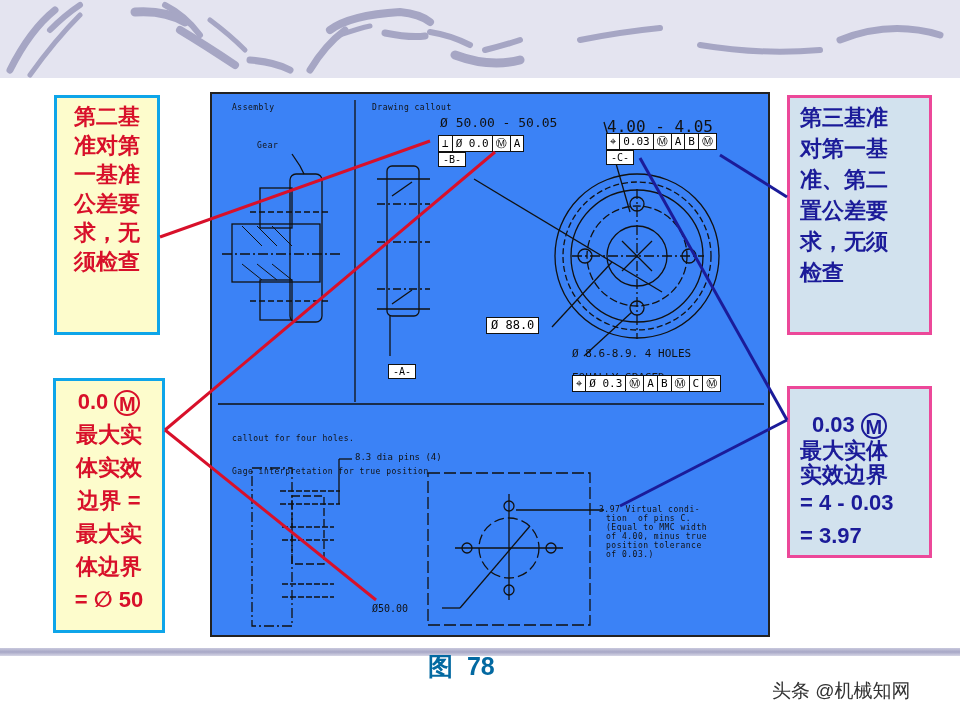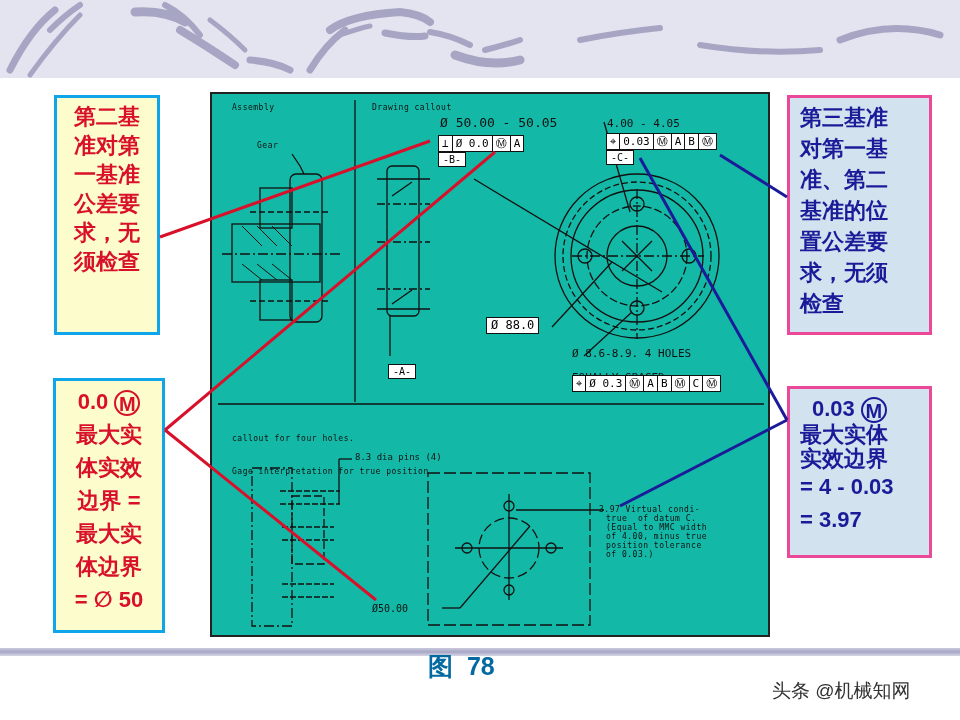--- a/index.html
+++ b/index.html
@@ -1,19 +1,19 @@
 <!DOCTYPE html>
 <html><head>
 <meta charset="utf-8">
 <style>
   html,body{margin:0;padding:0;}
   body{width:960px;height:720px;position:relative;overflow:hidden;background:#ffffff;font-family:"Liberation Sans","DejaVu Sans",sans-serif;}
   .banner{position:absolute;left:0;top:0;width:960px;height:78px;background:#e4e4f0;}
   .bottom-band{position:absolute;left:0;top:648px;width:960px;height:8px;background:linear-gradient(to bottom,#c9c9dd,#a7a7c6,#d6d6e6);}
-  .drawing{position:absolute;left:210px;top:92px;width:560px;height:545px;background:#14b8a6;border:2px solid #222;box-sizing:border-box;}
+  .drawing{position:absolute;left:210px;top:92px;width:560px;height:545px;background:#3b82f6;border:2px solid #222;box-sizing:border-box;}
   .overlay{position:absolute;left:0;top:0;width:960px;height:720px;pointer-events:none;}
   .note{position:absolute;box-sizing:border-box;font-weight:bold;}
   .note-red{background:#fdfccc;border:3px solid #0ea5e9;color:#d8102a;font-size:22px;line-height:29px;text-align:center;}
   .note-blue{background:#d2e2ee;border:3px solid #ec4899;color:#1b1b99;font-size:22px;line-height:28px;}
   .m-circ{display:inline-block;width:26px;height:26px;line-height:24px;border:2px solid currentColor;border-radius:50%;text-align:center;font-size:20px;box-sizing:border-box;vertical-align:middle;}
   .d-text{position:absolute;font-family:"DejaVu Sans Mono","Liberation Mono",monospace;color:#111;white-space:pre;}
   .small{font-size:8px;line-height:9px;letter-spacing:0.5px;}
   .fcf{position:absolute;display:flex;border:1.5px solid #111;font-family:"DejaVu Sans Mono",monospace;font-size:11px;height:15px;line-height:15px;background:#fff;}
   .fcf span{padding:0 3px;border-right:1.5px solid #111;}
   .fcf span:last-child{border-right:none;}
@@ -134,21 +134,21 @@
   <div class="d-text" style="left:228px;top:21px;font-size:13px;">Ø 50.00 - 50.05</div>
 
   <div class="fcf" style="left:226px;top:41px;">
     <span>⊥</span>
     <span>Ø 0.0</span>
     <span>Ⓜ</span>
     <span>A</span>
   </div>
   <div class="datum" style="left:226px;top:58px;">-B-</div>
 
-  <div class="d-text" style="left:395px;top:23px;font-size:11px;">4.00 - 4.05</div>
+  <div class="d-text" style="left:395px;top:23px;font-size:16px;">4.00 - 4.05</div>
   <div class="fcf" style="left:394px;top:39px;">
     <span>⌖</span>
     <span>0.03</span>
     <span>Ⓜ</span>
     <span>A</span>
     <span>B</span>
     <span>Ⓜ</span>
   </div>
   <div class="datum" style="left:394px;top:56px;">-C-</div>
 
@@ -167,21 +167,21 @@
   </div>
   <div class="datum" style="left:176px;top:270px;">-A-</div>
 
   <div class="d-text small" style="left:20px;top:331px;margin-top:42px;">Gage interpretation for true position</div>
   <div class="d-text small" style="left:20px;top:340px;">callout for four holes.</div>
   <div class="d-text" style="left:143px;top:358px;font-size:9px;">8.3 dia pins (4)</div>
   <div class="d-text" style="left:160px;top:509px;font-size:10px;">Ø50.00</div>
 
   <div>
     <div class="d-text small" style="left:387px;top:411px;">3.97 Virtual condi-</div>
-    <div class="d-text small" style="left:394px;top:420px;">true  of datum C.</div>
+    <div class="d-text small" style="left:394px;top:420px;">tion  of pins C.</div>
     <div class="d-text small" style="left:394px;top:429px;">(Equal to MMC width</div>
     <div class="d-text small" style="left:394px;top:438px;">of 4.00, minus true</div>
     <div class="d-text small" style="left:394px;top:447px;">position tolerance</div>
     <div class="d-text small" style="left:394px;top:456px;">of 0.03.)</div>
   </div>
 </div>
 
 <div class="note note-red" style="left:54px;top:95px;width:106px;height:240px;padding-top:4px;">
   <div>第二基</div>
   <div>准对第</div>
@@ -198,27 +198,26 @@
   <div>边界 =</div>
   <div>最大实</div>
   <div>体边界</div>
   <div>= ∅ 50</div>
 </div>
 
 <div class="note note-blue" style="left:787px;top:95px;width:145px;height:240px;padding:4px 0 0 10px;line-height:31px;">
   <div>第三基准</div>
   <div>对第一基</div>
   <div>准、第二</div>
-  <div>基准的位</div>
   <div>置公差要</div>
   <div>求，无须</div>
   <div>检查</div>
 </div>
 
-<div class="note note-blue" style="left:787px;top:386px;width:145px;height:172px;padding:6px 0 0 10px;">
+<div class="note note-blue" style="left:787px;top:386px;width:145px;height:172px;padding:22px 0 0 10px;">
   <div style="padding-left:12px;"><span>0.03</span> <span class="m-circ">M</span></div>
   <div style="line-height:24px;">最大实体</div>
   <div style="line-height:24px;">实效边界</div>
   <div style="line-height:32px;">= 4 - 0.03</div>
   <div style="line-height:34px;">= 3.97</div>
 </div>
 
 <svg class="overlay">
   <g stroke="#d8102a" stroke-width="3" fill="none">
     <line x1="160" y1="237" x2="430" y2="141"></line>

